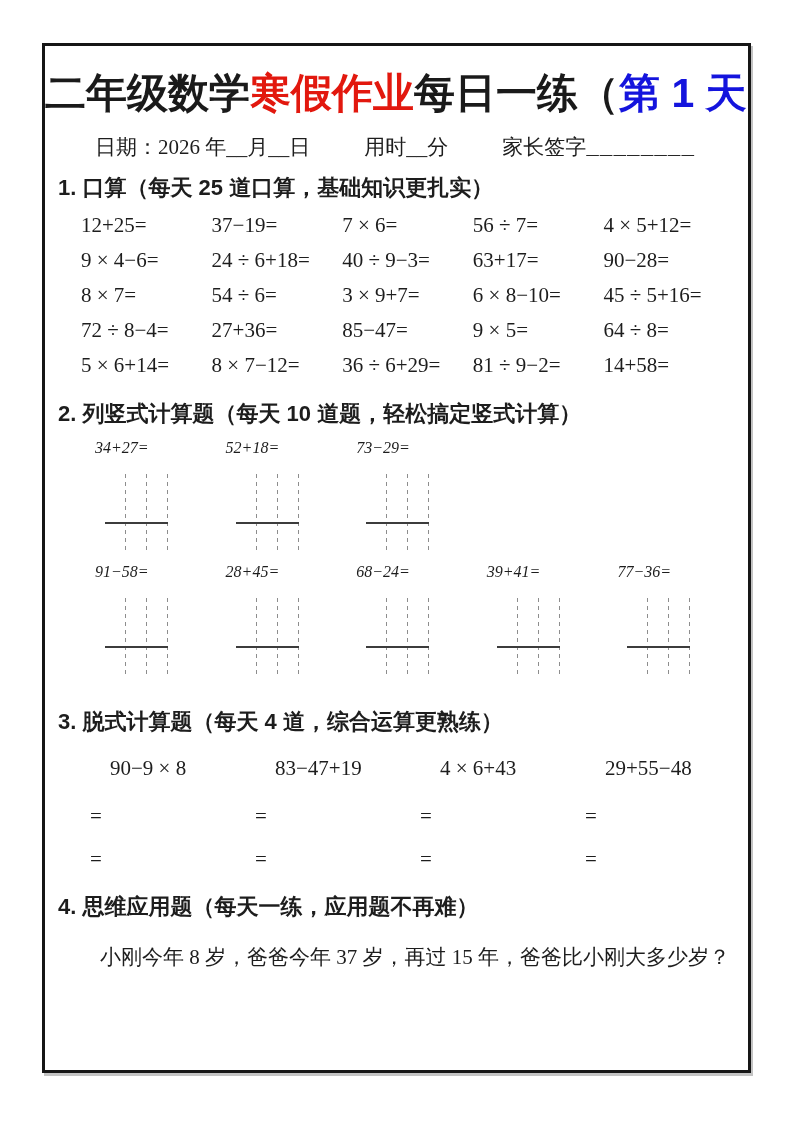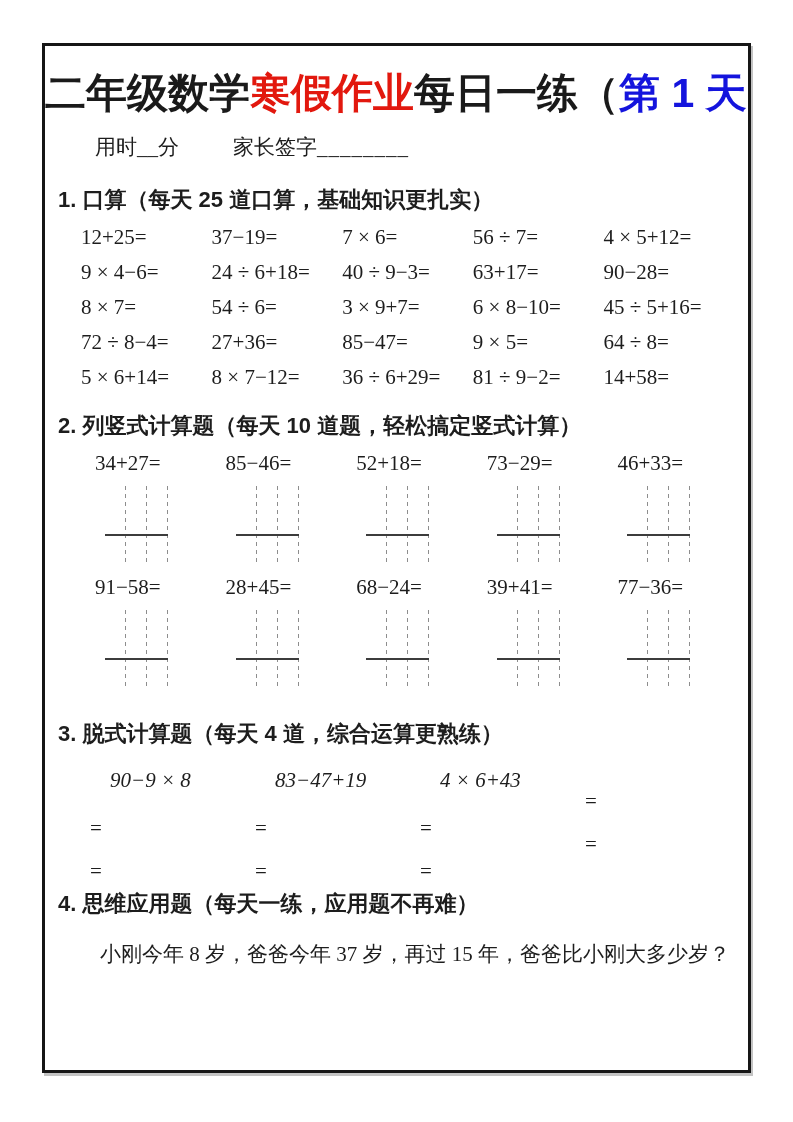--- a/index.html
+++ b/index.html
@@ -21,73 +21,74 @@
     font-family:"Liberation Sans","DejaVu Sans",sans-serif;
     font-weight:900; font-size:41px; line-height:50px; letter-spacing:0;
     white-space:nowrap;
   }
   
   .meta-row {
     margin-top:15px; margin-left:50px;
     display:flex; gap:54px; align-items:baseline;
     font-size:21px; height:31px; white-space:nowrap;
   }
-  .sign-blank { letter-spacing:1px; }
+  .sign-blank { letter-spacing:1px;font-family:Liberation Mono, monospace; }
   
   .sec-head {
     font-family:"Liberation Sans","DejaVu Sans",sans-serif;
     font-weight:700; font-size:22px; line-height:27px;
     margin-left:13px; white-space:nowrap;
   }
-  .s1-head { margin-top:22px; }
+  .s1-head { margin-top:10px; }
   .s2-head { margin-top:17px; }
   .s3-head { margin-top:32px; }
-  .s4-head { margin-top:5px; }
+  .s4-head { margin-top:20px; }
   
   .oral-grid {
     margin:7px 14px 0 36px;
     display:grid; grid-template-columns:repeat(5,1fr); grid-auto-rows:35px;
     align-items:center;
   }
   .op { font-size:21px; white-space:nowrap; }
   
   .v-row {
     margin:12px 14px 0 36px;
     display:grid; grid-template-columns:repeat(5,1fr);
   }
   .v-row.second { margin-top:11px; }
-  .v-label { font-size:21px; padding-left:14px; height:26px; white-space:nowrap; }
+  .v-label { font-size:16px; padding-left:14px; height:26px; white-space:nowrap;font-style:italic; }
   .v-grid { position:relative; width:63px; height:78px; margin-left:24px; margin-top:9px; }
   .dash {
     position:absolute; top:0; bottom:0; width:1px;
     background:repeating-linear-gradient(to bottom,#8d8d8d 0 4px,transparent 4px 8px);
   }
   .hline { position:absolute; left:0; right:0; top:48px; height:2px; background:#3c3c3c; }
   
   .t-row {
     margin:21px 0 0 45px;
     display:grid; grid-template-columns:repeat(4,165px);
   }
-  .t-prob { font-size:21px; padding-left:20px; height:27px; white-space:nowrap;font-style:italic; }
+  .t-prob { font-size:21px; padding-left:20px; height:27px; white-space:nowrap; }
   .t-eq { font-size:21px; margin-top:21px; height:26px; }
   .t-eq + .t-eq { margin-top:17px; }
   
   .word-text {
     margin:22px 12px 0 55px;
     font-size:21px; line-height:31px;
   }
 </style>
 </head>
 <body>
 
 <div class="page-frame">
 
   <div class="title" id="title"><span class="title-seg" style="color: rgb(26, 26, 26);">二年级数学</span><span class="title-seg" style="color: rgb(226, 24, 14);">寒假作业</span><span class="title-seg" style="color: rgb(26, 26, 26);">每日一练</span><span class="title-seg" style="color: rgb(26, 26, 26);">（</span><span class="title-seg" style="color: rgb(20, 20, 221);">第 1 天</span><span class="title-seg" style="color: rgb(26, 26, 26);">）</span></div>
 
   <div class="meta-row">
+    <span>日期：2026 年__月__日</span>
     <span>用时__分</span>
     <span><span>家长签字</span><span class="sign-blank">________</span></span>
   </div>
 
   <div class="sec-head s1-head">1. 口算（每天 25 道口算，基础知识更扎实）</div>
   <div class="oral-grid" id="oral-grid">
       <div class="op">12+25=</div>
       <div class="op">37−19=</div>
       <div class="op">7 × 6=</div>
       <div class="op">56 ÷ 7=</div>
@@ -119,48 +120,30 @@
       <div class="v-cell">
         <div class="v-label">34+27=</div>
         <div class="v-grid">
           <span class="dash" style="left: 20px;"></span>
           <span class="dash" style="left: 41px;"></span>
           <span class="dash" style="left: 62px;"></span>
           <span class="hline"></span>
         </div>
       </div>
       <div class="v-cell">
-        <div class="v-label">85−46=</div>
-        <div class="v-grid">
-          <span class="dash" style="left: 20px;"></span>
-          <span class="dash" style="left: 41px;"></span>
-          <span class="dash" style="left: 62px;"></span>
-          <span class="hline"></span>
-        </div>
-      </div>
-      <div class="v-cell">
         <div class="v-label">52+18=</div>
         <div class="v-grid">
           <span class="dash" style="left: 20px;"></span>
           <span class="dash" style="left: 41px;"></span>
           <span class="dash" style="left: 62px;"></span>
           <span class="hline"></span>
         </div>
       </div>
       <div class="v-cell">
         <div class="v-label">73−29=</div>
-        <div class="v-grid">
-          <span class="dash" style="left: 20px;"></span>
-          <span class="dash" style="left: 41px;"></span>
-          <span class="dash" style="left: 62px;"></span>
-          <span class="hline"></span>
-        </div>
-      </div>
-      <div class="v-cell">
-        <div class="v-label">46+33=</div>
         <div class="v-grid">
           <span class="dash" style="left: 20px;"></span>
           <span class="dash" style="left: 41px;"></span>
           <span class="dash" style="left: 62px;"></span>
           <span class="hline"></span>
         </div>
       </div>
     </div>
   <div class="v-row second" id="vrow1">
       <div class="v-cell">
@@ -221,20 +204,21 @@
         <div class="t-prob">83−47+19</div>
         <div class="t-eq">=</div>
         <div class="t-eq">=</div>
       </div>
       <div class="t-col">
         <div class="t-prob">4 × 6+43</div>
         <div class="t-eq">=</div>
         <div class="t-eq">=</div>
       </div>
       <div class="t-col">
+        <div class="t-prob">29+55−48</div>
         <div class="t-eq">=</div>
         <div class="t-eq">=</div>
       </div>
     </div>
 
   <div class="sec-head s4-head">4. 思维应用题（每天一练，应用题不再难）</div>
   <div class="word-text">小刚今年 8 岁，爸爸今年 37 岁，再过 15 年，爸爸比小刚大多少岁？</div>
 
 </div>
 

